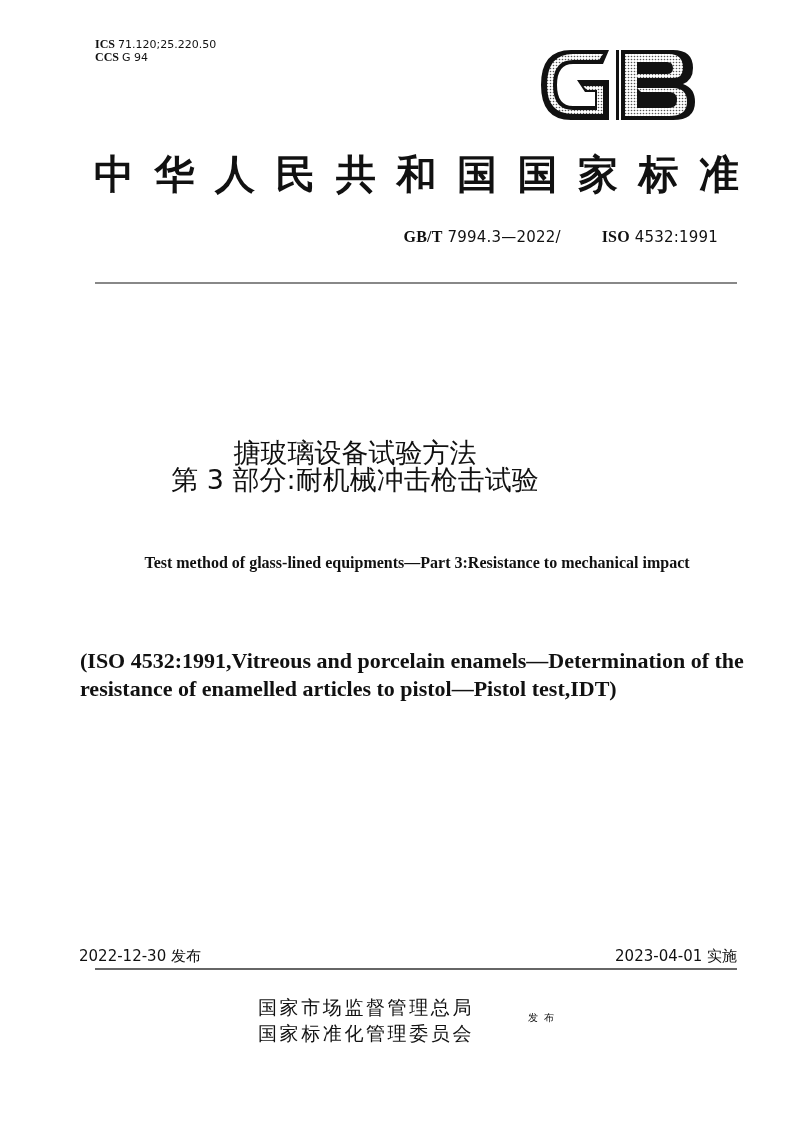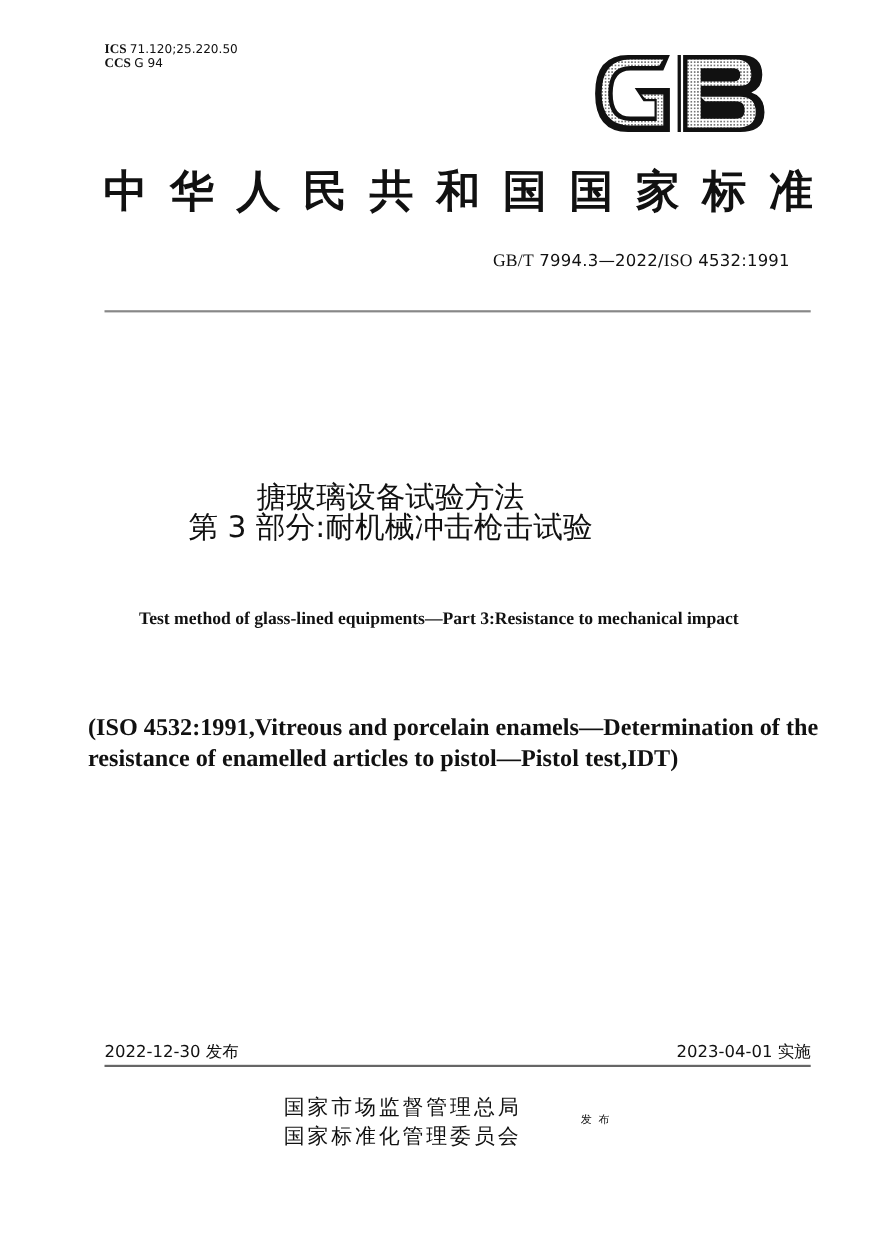--- a/index.html
+++ b/index.html
@@ -4,28 +4,28 @@
 <style>
   html, body { margin:0; padding:0; background:#ffffff; }
   body { width:794px; height:1123px; position:relative; overflow:hidden; color:#111; font-family:"DejaVu Sans", sans-serif; }
   .abs { position:absolute; }
   .codes { left:95px; top:38px; font-family:"Liberation Serif", serif; font-size:12px; line-height:13px; }
   .codes .k { font-weight:bold;text-align:center; }
   .codes .v { font-family:"DejaVu Sans", sans-serif; font-size:11px; }
   .logo { left:537px; top:46px; width:160px; height:78px; }
   .national { left:94px; top:150px; width:645px; font-family:"DejaVu Serif", serif; font-weight:bold; font-size:40px; line-height:48px; display:flex; justify-content:space-between; }
   .stdno { right:76px; top:228px; font-size:15px; letter-spacing:0.2px; }
-  .stdno .b { font-family:"Liberation Serif", serif; font-weight:normal; font-size:16px; }
+  .stdno .b { font-family:"Liberation Serif", serif; font-weight:bold; font-size:16px;margin-left:41px; }
   .rule-top { left:95px; top:282px; width:642px; height:2px; background:#888; }
   .title-cn { left:0; width:710px; text-align:center; font-size:27px; line-height:42px; }
   .t1 { top:432px; }
   .t2 { top:459px; }
-  .title-en { left:64px; width:670px; top:550px; text-align:center; font-family:"Liberation Serif", serif; font-weight:bold; font-size:16px; line-height:26px; }
+  .title-en { left:82px; width:670px; top:550px; text-align:center; font-family:"Liberation Serif", serif; font-weight:bold; font-size:16px; line-height:26px; }
   .title-iso { left:80px; width:670px; top:647px; text-align:left; font-family:"Liberation Serif", serif; font-weight:bold; font-size:22px; line-height:28px; }
-  .date-l { left:95px; top:947px; font-size:15px; }
+  .date-l { left:79px; top:947px; font-size:15px; }
   .date-r { right:57px; top:947px; font-size:15px; }
   .rule-bottom { left:95px; top:968px; width:642px; height:2px; background:#666; }
   .issuers { left:258px; top:994px; font-family:"DejaVu Serif", serif; font-size:19px; line-height:26px; letter-spacing:2.6px; }
   .publish { left:528px; top:1011px; font-size:10px; letter-spacing:6px; }
 </style>
 </head>
 <body>
 
 <div class="abs codes">
   <div><span class="k">ICS</span> <span class="v">71.120;25.220.50</span></div>

